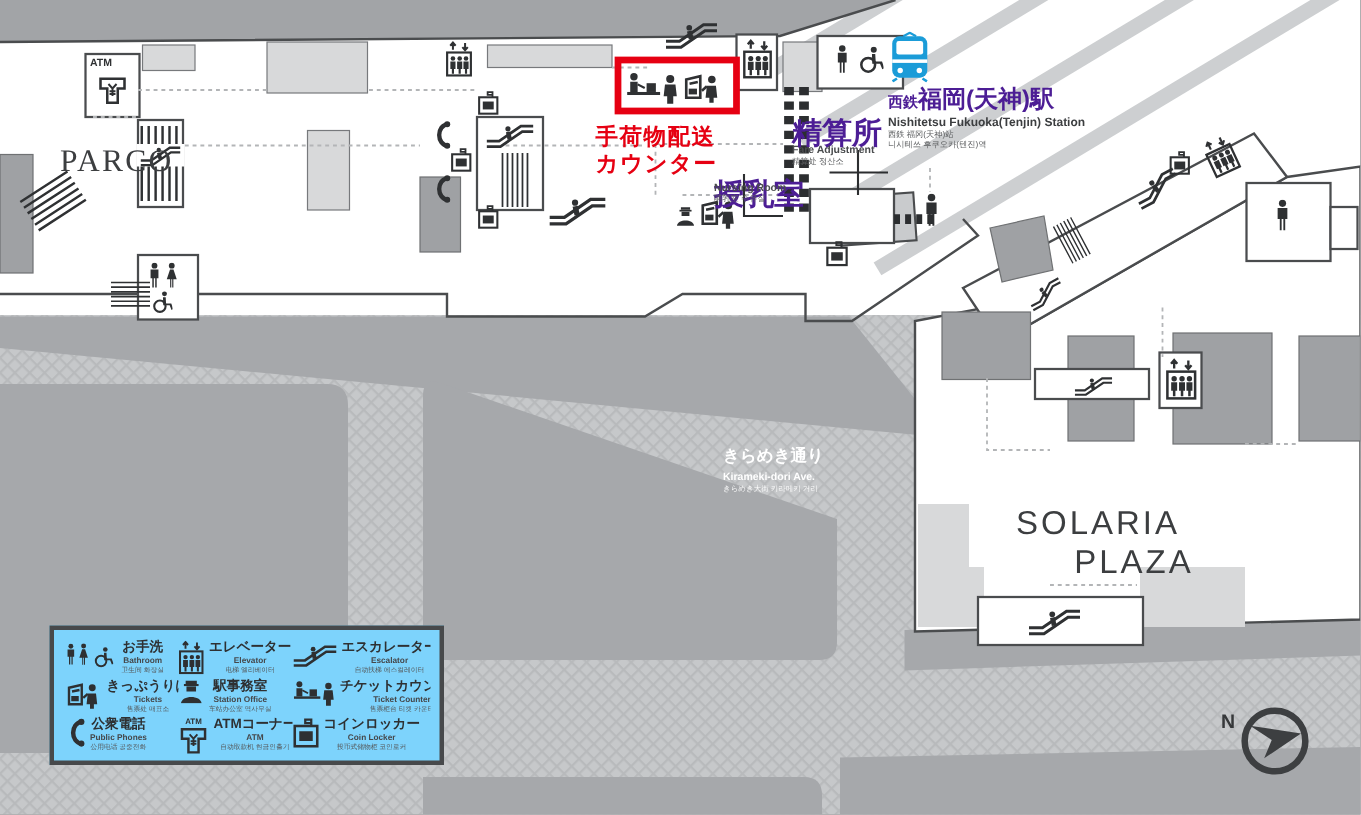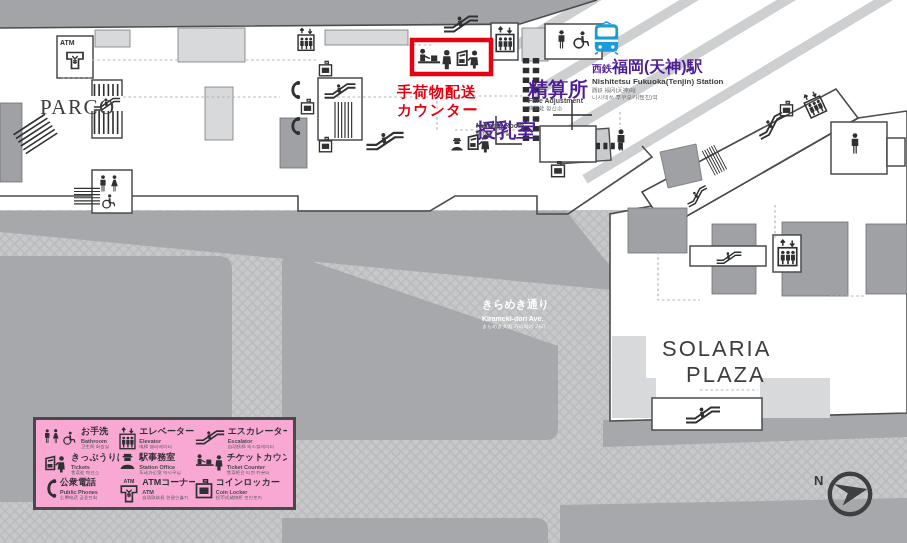--- a/index.html
+++ b/index.html
@@ -6,24 +6,24 @@
   .stage{position:relative;width:907px;height:543px;overflow:hidden;background:#a2a4a7;
          font-family:"Liberation Sans","DejaVu Sans",sans-serif;}
   .stage svg.plan{position:absolute;left:0;top:0;}
   .lbl{position:absolute;white-space:nowrap;color:#4c1d95;line-height:1.05;}
   .parco{font-family:"Liberation Serif","DejaVu Serif",serif;font-size:21px;letter-spacing:1.5px;color:#3c3e40;margin-left:28px;}
   .red{color:#e60012;font-weight:bold;font-size:15px;letter-spacing:1px;text-align:center;}
   .ja-big{font-weight:bold;font-size:20px;}
   .en-sub{font-size:7px;color:#4a4c4e;font-weight:bold;}
   .tiny-sub{font-size:5.5px;color:#5a5c5e;}
   .white{color:#fff !important;}
-  .solaria{font-size:22px;letter-spacing:2px;color:#3c3e40;text-align:left;width:140px;}
-  .legend{position:absolute;left:33px;top:417px;width:263px;height:93px;background:#f9a8d4;
+  .solaria{font-size:22px;letter-spacing:2px;color:#3c3e40;text-align:center;width:140px;}
+  .legend{position:absolute;left:33px;top:417px;width:263px;height:93px;background:#7dd3fc;
           border:3px solid #47494b;box-sizing:border-box;display:grid;
-          grid-template-columns:31% 31% 38%;padding:5px 6px 3px 8px;row-gap:1px;}
+          grid-template-columns:31% 31% 38%;padding:5px 6px 3px 8px;row-gap:1px;text-align:center;}
   .lg-item{display:flex;align-items:flex-start;gap:3px;overflow:hidden;}
   .lg-ico{flex:0 0 auto;margin-top:2px;}
   .lg-ja{font-size:9px;font-weight:bold;color:#2e3032;white-space:nowrap;}
   .lg-en{font-size:5.5px;font-weight:bold;color:#45474a;white-space:nowrap;}
   .lg-sub{font-size:4.5px;color:#55585a;white-space:nowrap;}
   .n-label{font-weight:bold;font-size:13px;color:#36383a;}
   .atm-lbl{font-size:7px;font-weight:bold;color:#2f3133;}
 </style>
 </head>
 <body>

